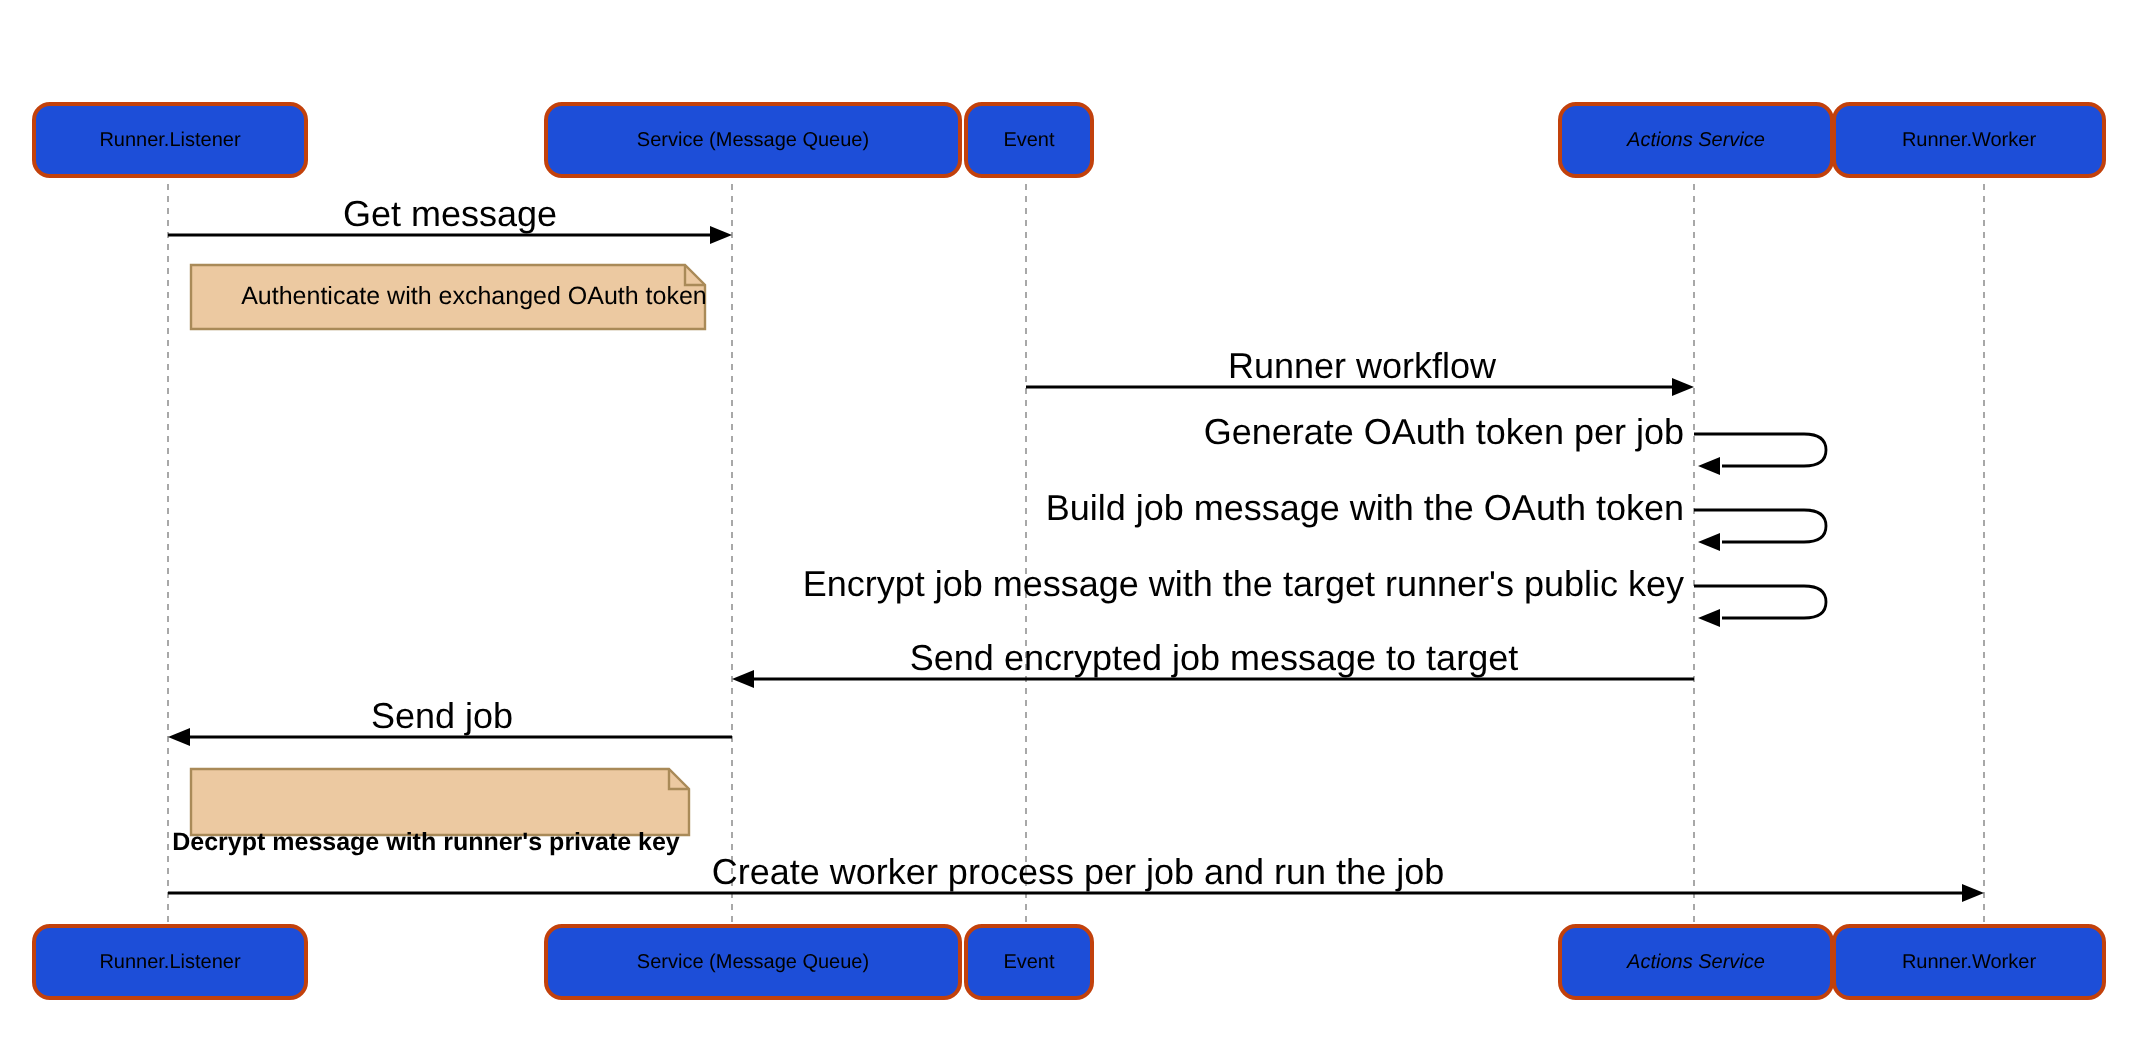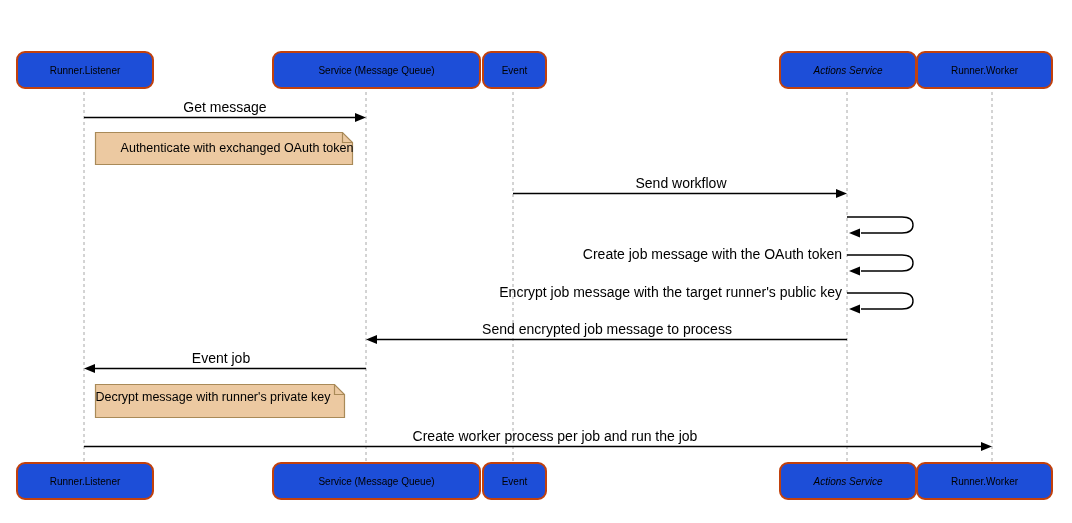--- a/index.html
+++ b/index.html
@@ -24,37 +24,37 @@
     font-size:10px;white-space:nowrap;
   }
   .a1{left:16px;width:134px;}
   .a2{left:272px;width:205px;text-align:right;}
   .a3{left:482px;width:61px;}
   .a4{left:779px;width:134px;font-style:italic;}
   .a5{left:916px;width:133px;}
   .top{top:51px;}
   .bot{top:462px;}
   .msg{
-    position:absolute;font-size:14px;white-space:nowrap;height:15px;line-height:15px;
+    position:absolute;font-size:18px;white-space:nowrap;height:15px;line-height:15px;
   }
   .ctr{transform:translateX(-50%);}
   .m1{left:225px;top:100px;}
   .m2{left:681px;top:176px;}
   .m3{right:230px;top:209px;text-align:right;}
   .m4{right:230px;top:247px;text-align:right;}
   .m5{right:230px;top:285px;text-align:center;}
   .m6{left:607px;top:322px;}
   .m7{left:221px;top:351px;}
-  .m8{left:539px;top:429px;margin-left:16px;}
+  .m8{left:539px;top:429px;}
   .note-text{
     position:absolute;font-size:12.5px;white-space:nowrap;
     display:flex;align-items:center;justify-content:center;
   }
   .n1{left:95px;top:132px;width:284px;height:32px;}
-  .n2{left:95px;top:380px;width:236px;height:33px;}
+  .n2{left:95px;top:404px;width:236px;height:33px;font-weight:bold;}
 </style>
 </head>
 <body>
 
 <div class="canvas">
 
   <svg class="layer" width="1072" height="523">
 
     <g stroke="#a8a8a8" stroke-width="1" stroke-dasharray="3,3">
       <line x1="84" y1="86" x2="84" y2="462"></line>
@@ -95,25 +95,26 @@
   </svg>
 
 
   <div class="actor top a1">Runner.Listener</div>
   <div class="actor top a2">Service (Message Queue)</div>
   <div class="actor top a3">Event</div>
   <div class="actor top a4">Actions Service</div>
   <div class="actor top a5">Runner.Worker</div>
 
   <div class="msg ctr m1">Get message</div>
-  <div class="msg ctr m2">Send workflow</div>
-  <div class="msg m4">Create job message with the OAuth token</div>
+  <div class="msg ctr m2">Runner workflow</div>
+  <div class="msg m3">Generate OAuth token per job</div>
+  <div class="msg m4">Build job message with the OAuth token</div>
   <div class="msg m5">Encrypt job message with the target runner's public key</div>
-  <div class="msg ctr m6">Send encrypted job message to process</div>
-  <div class="msg ctr m7">Event job</div>
+  <div class="msg ctr m6">Send encrypted job message to target</div>
+  <div class="msg ctr m7">Send job</div>
   <div class="msg ctr m8">Create worker process per job and run the job</div>
 
   <div class="note-text n1">Authenticate with exchanged OAuth token</div>
   <div class="note-text n2">Decrypt message with runner's private key</div>
 
   <div class="actor bot a1">Runner.Listener</div>
   <div class="actor bot a2">Service (Message Queue)</div>
   <div class="actor bot a3">Event</div>
   <div class="actor bot a4">Actions Service</div>
   <div class="actor bot a5">Runner.Worker</div>

